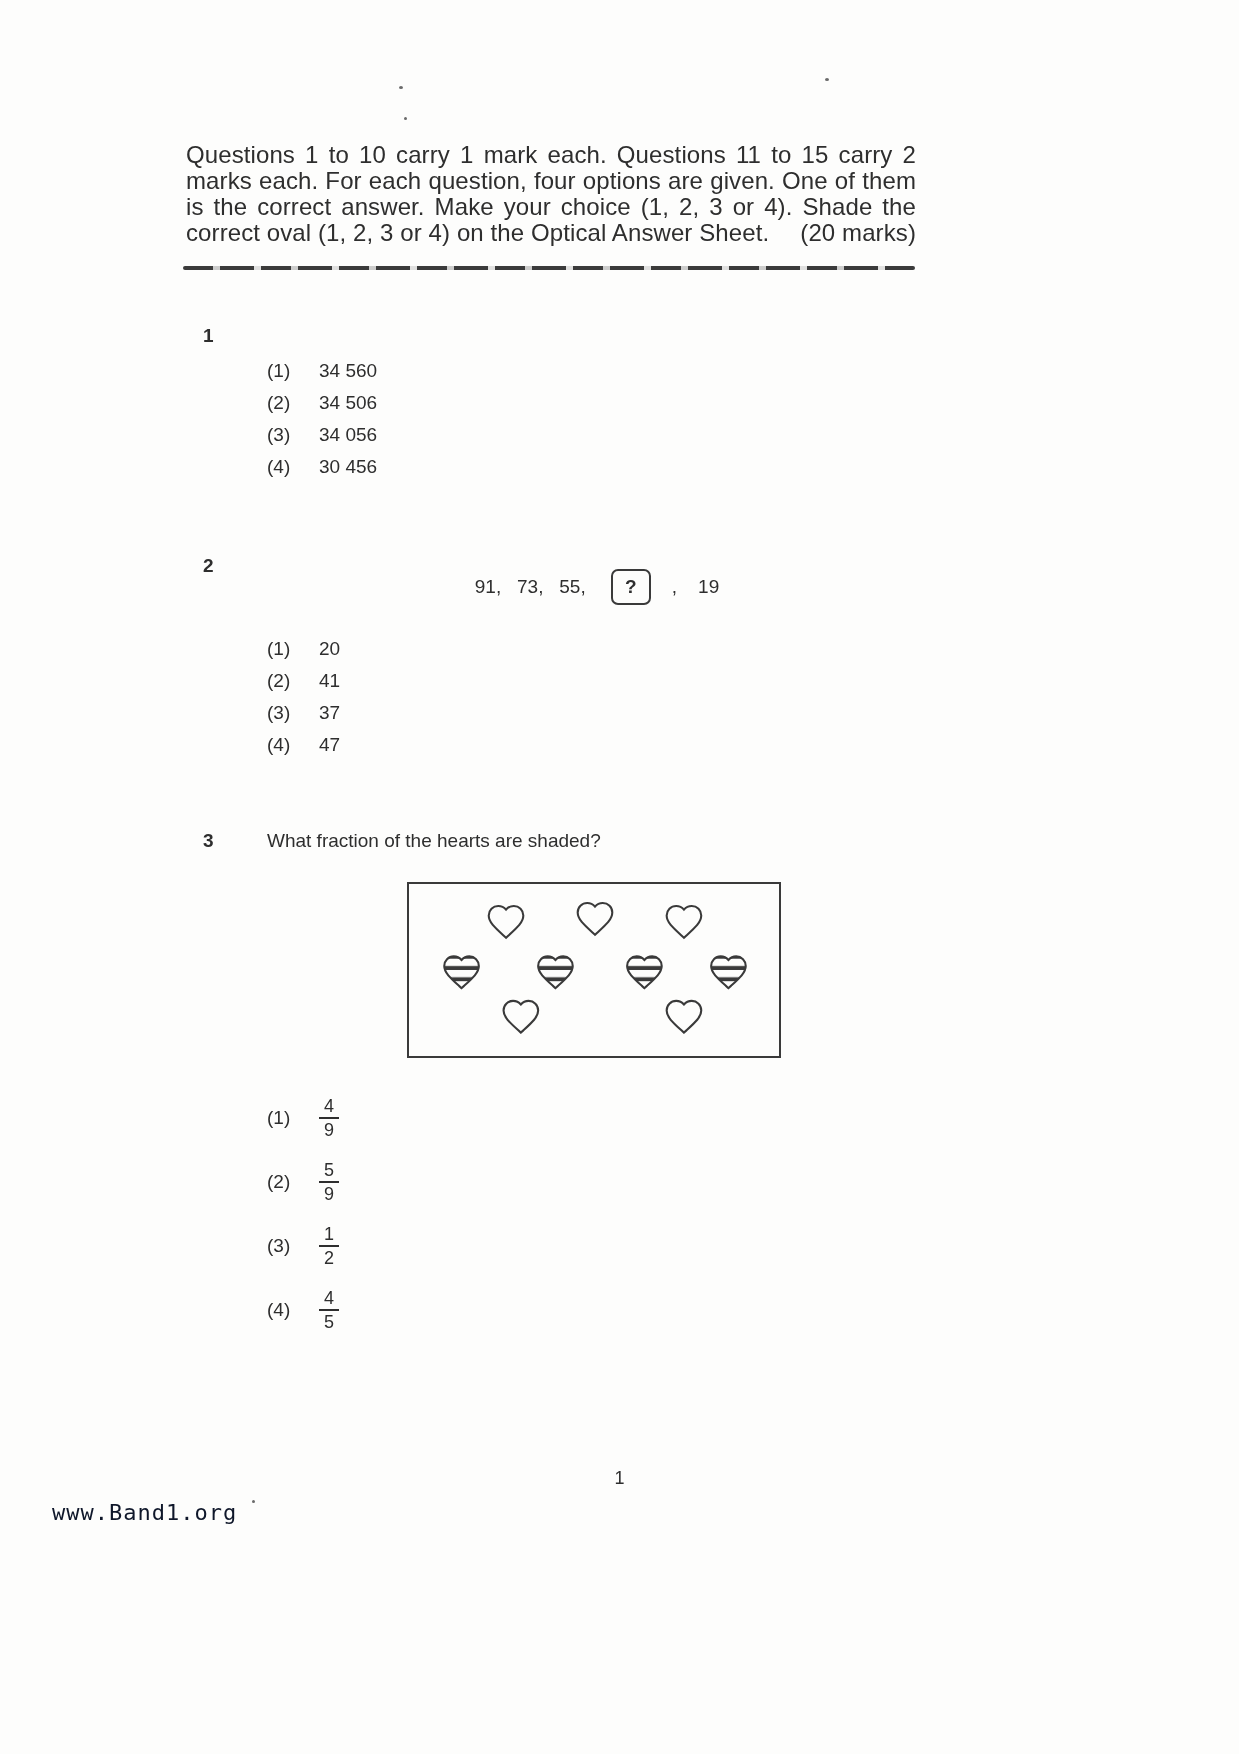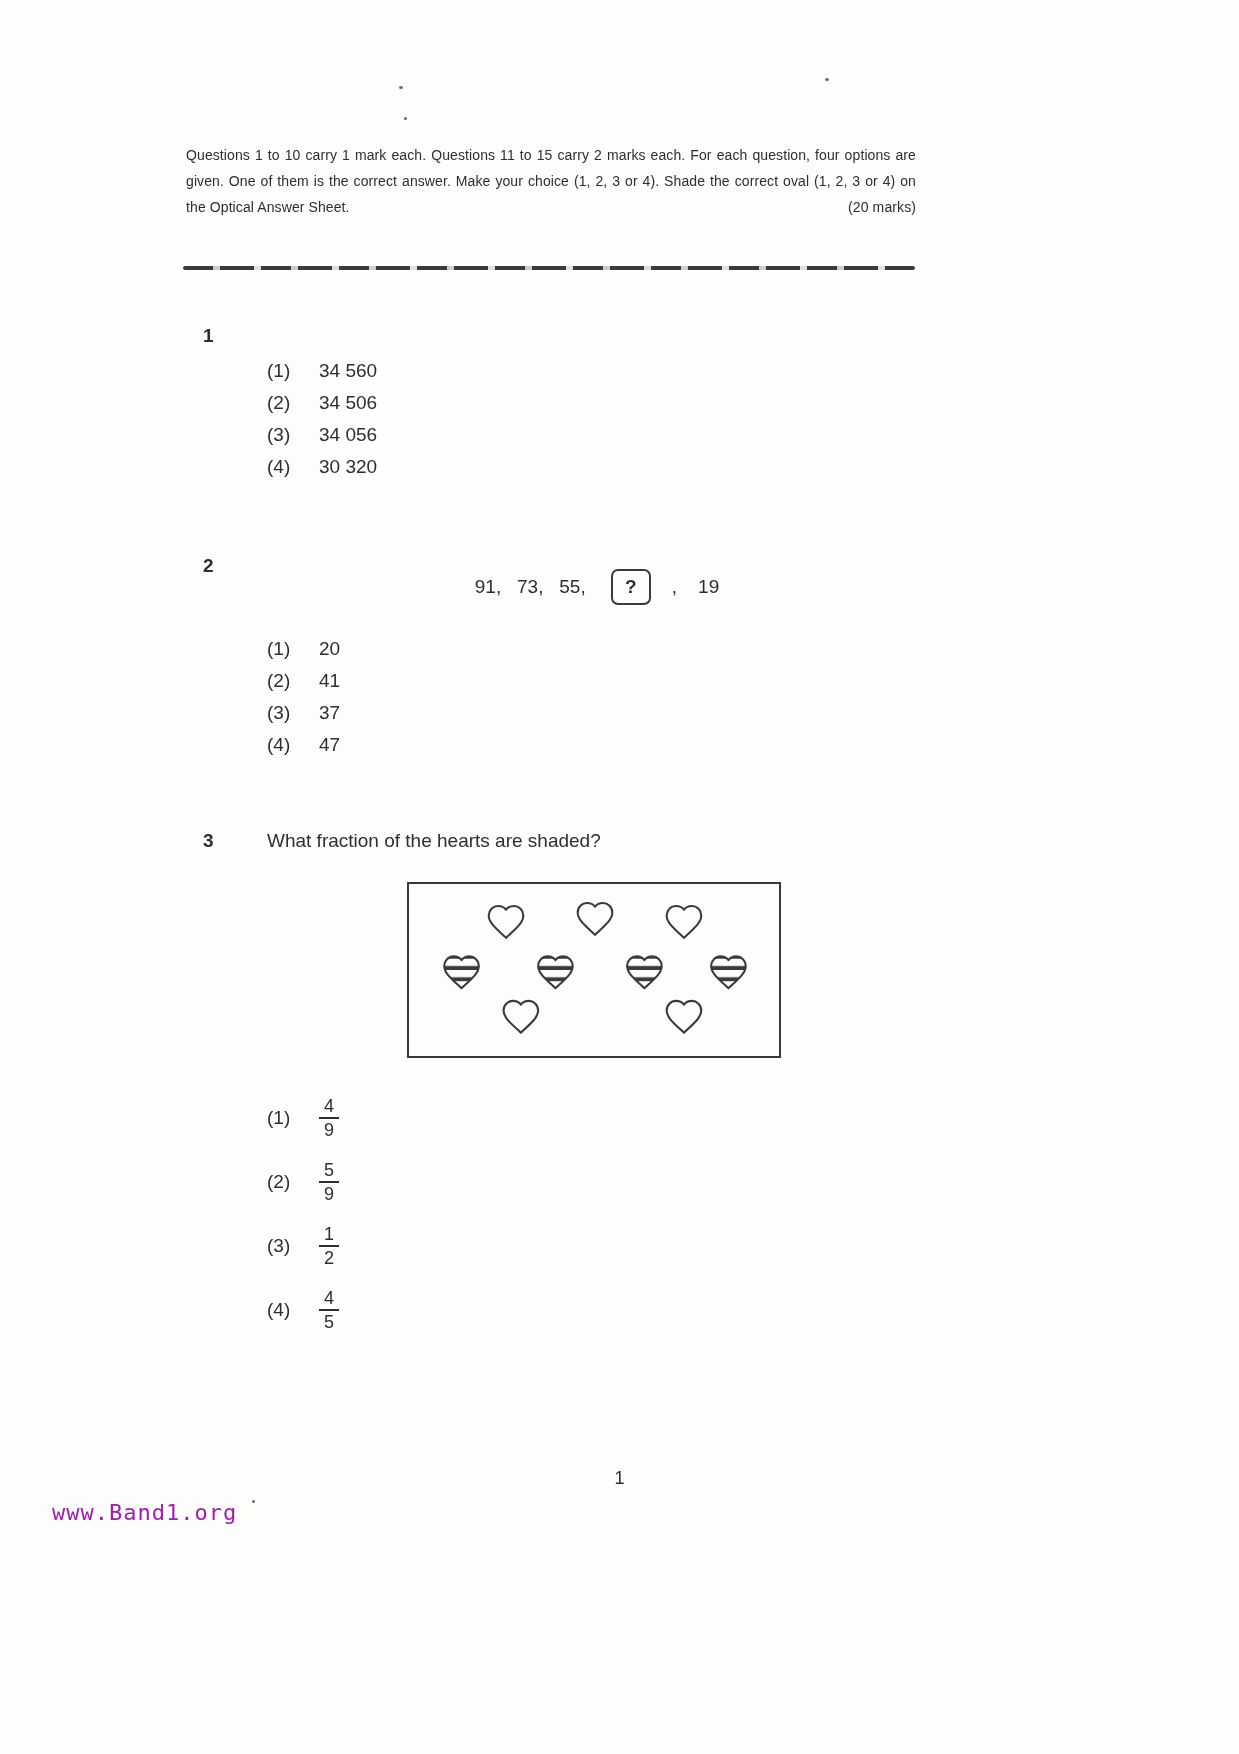--- a/index.html
+++ b/index.html
@@ -25,21 +25,21 @@
   .speck-1 { left: 399px; top: 86px; width: 4px; height: 3px; }
   .speck-2 { left: 825px; top: 78px; width: 4px; height: 3px; }
   .speck-3 { left: 404px; top: 117px; width: 3px; height: 3px; }
   .speck-4 { left: 252px; top: 1500px; width: 3px; height: 3px; }
 
   .instructions {
     position: absolute;
     left: 186px;
     top: 142px;
     width: 730px;
-    font-size: 14px;
+    font-size: 24px;
     line-height: 26px;
     text-align: justify;
     letter-spacing: 0.1px;
   }
   .instructions .marks {
     position: absolute;
     right: 0;
     bottom: 0;
     margin-left: 40px;
   }
@@ -146,21 +146,21 @@
     text-align: center;
     font-size: 18px;
   }
 
   .watermark {
     position: absolute;
     left: 52px;
     top: 1500px;
     font-family: "DejaVu Sans Mono", monospace;
     font-size: 22px;
-    color: #a21caf;
+    color: #0f172a;
     letter-spacing: 1px;
   }
 </style>
 </head>
 <body>
 
 <div class="page">
 
   <span class="speck speck-1"></span>
   <span class="speck speck-2"></span>
@@ -185,21 +185,21 @@
         <div class="option">
           <span class="opt-label">(2)</span>
           <span class="opt-value">34 506</span>
         </div>
         <div class="option">
           <span class="opt-label">(3)</span>
           <span class="opt-value">34 056</span>
         </div>
         <div class="option">
           <span class="opt-label">(4)</span>
-          <span class="opt-value">30 320</span>
+          <span class="opt-value">30 456</span>
         </div>
       </div>
     </div>
   </div>
 
   <div class="question q2">
     <div class="q-num">2</div>
     <div class="q-body">
       <div class="pattern-line">
         <span class="pattern-text">91,   73,   55,</span>

